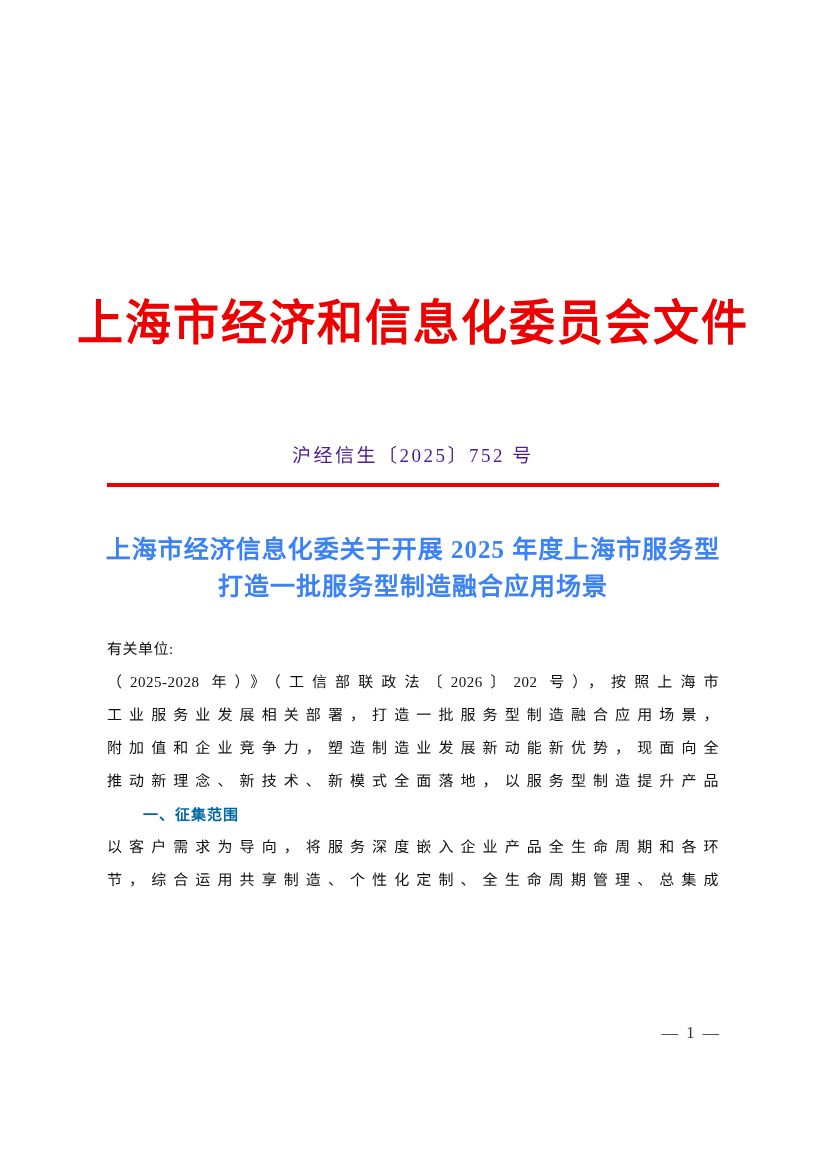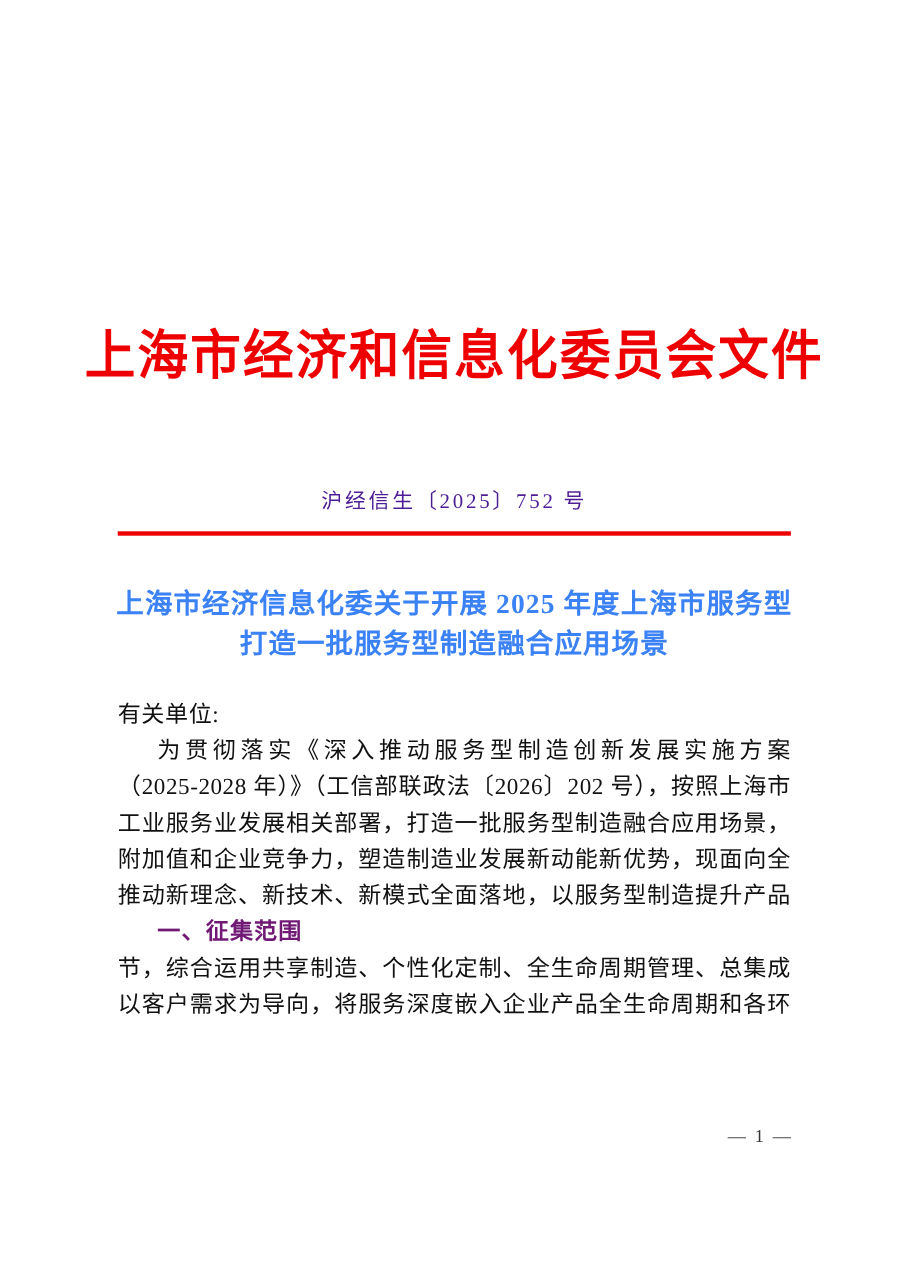--- a/index.html
+++ b/index.html
@@ -62,42 +62,42 @@
     line-height: 37px;
     letter-spacing: 1px;
     color: #3b82f6;
   }
   
   .body-block {
     position: absolute;
     top: 629px;
     left: 107px;
     width: 612px;
-    font-size: 21px;
+    font-size: 15px;
     line-height: 33px;
     color: #111;
   }
   .line {
     white-space: nowrap;
     letter-spacing: 0.5px;
   }
   .just {
     white-space: normal;
     text-align: justify;
     text-align-last: justify;
     text-justify: inter-character;
   }
   .indent {
     padding-left: 36px;
   }
   .heading {
     font-family: "Liberation Sans", "DejaVu Sans", sans-serif;
     font-weight: bold;
     letter-spacing: 1px;
-    color: #701a75;
+    color: #0369a1;
   }
   
   .page-number {
     position: absolute;
     top: 1019px;
     left: 107px;
     width: 614px;
     text-align: right;
     font-size: 16.5px;
     letter-spacing: 2px;
@@ -115,25 +115,24 @@
 
   <div class="red-rule" style="background: rgb(238, 0, 0);"></div>
 
   <div class="doc-title">
     <div>上海市经济信息化委关于开展 2025 年度上海市服务型</div>
     <div>打造一批服务型制造融合应用场景</div>
   </div>
 
   <div class="body-block">
     <div class="line">有关单位:</div>
-    <div class="line just indent">为贯彻落实《深入推动服务型制造创新发展实施方案</div>
     <div class="line just">（2025-2028 年）》（工信部联政法〔2026〕202 号），按照上海市</div>
     <div class="line just">工业服务业发展相关部署，打造一批服务型制造融合应用场景，</div>
     <div class="line just">附加值和企业竞争力，塑造制造业发展新动能新优势，现面向全</div>
     <div class="line just">推动新理念、新技术、新模式全面落地，以服务型制造提升产品</div>
     <div class="line heading indent">一、征集范围</div>
+    <div class="line just">以客户需求为导向，将服务深度嵌入企业产品全生命周期和各环</div>
     <div class="line just">节，综合运用共享制造、个性化定制、全生命周期管理、总集成</div>
-    <div class="line just">以客户需求为导向，将服务深度嵌入企业产品全生命周期和各环</div>
   </div>
 
   <div class="page-number">— 1 —</div>
 
 </div>
 
 </body></html>

